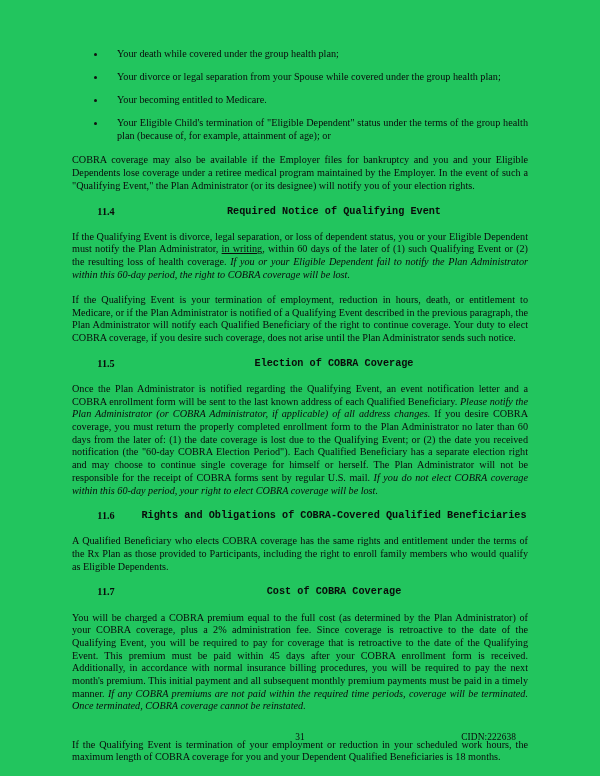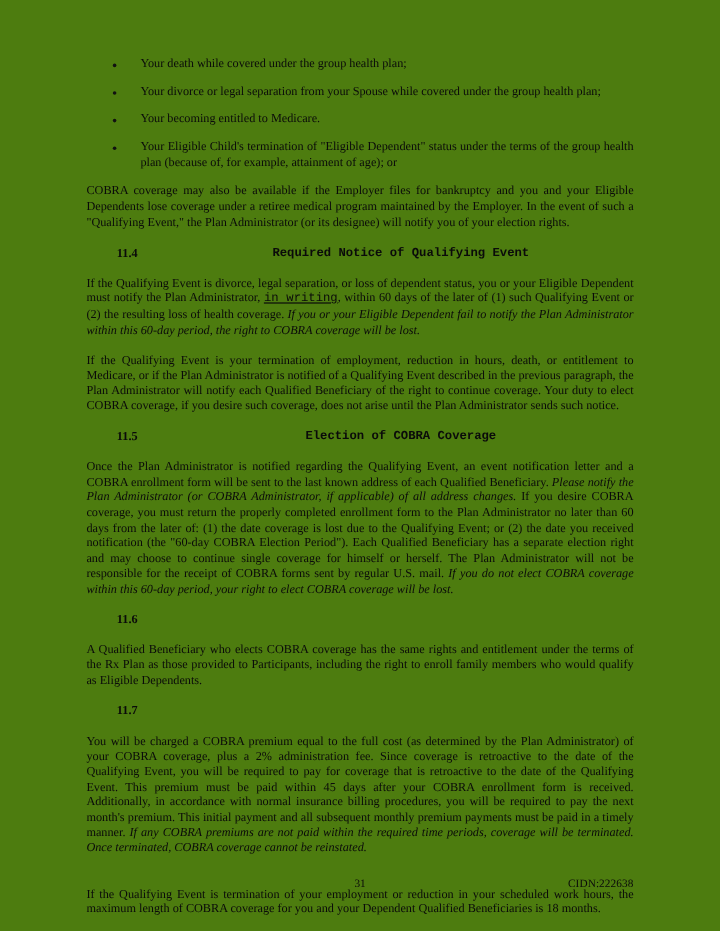--- a/index.html
+++ b/index.html
@@ -9,21 +9,21 @@
   }
   body {
     font-family: "Liberation Serif", "DejaVu Serif", serif;
     color: #0a0a0a;
     -webkit-font-smoothing: antialiased;
   }
   .page {
     position: relative;
     width: 600px;
     height: 776px;
-    background: #4d7c0f;
+    background: #22c55e;
     overflow: hidden;
     box-sizing: border-box;
   }
   .content {
     position: absolute;
     left: 72px;
     top: 48px;
     width: 456px;
   }
   
@@ -72,41 +72,41 @@
     text-align: center;
   }
   .heading-num {
     width: 68px;
     flex: 0 0 68px;
   }
   .heading-title { flex: 1 1 auto; font-family: Liberation Mono, monospace; }
   
   .bi { font-weight: normal; font-style: italic; }
   .it { font-style: italic; }
-  .ul { text-decoration: underline; font-family: Liberation Mono, monospace; }
+  .ul { text-decoration: underline; }
   
   .footer {
     position: absolute;
     left: 72px;
     top: 731px;
     width: 456px;
     height: 14px;
   }
   .footer-page {
     position: absolute;
     left: 0;
     top: 0;
     width: 100%;
     text-align: center;
     font-size: 9.4px;
     line-height: 12px;
   }
   .footer-cidn {
     position: absolute;
-    right: 0;
+    right: 12px;
     top: 0;
     font-size: 9.4px;
     line-height: 12px;
     letter-spacing: 0.1px;
   }
 </style>
 </head>
 <body>
 
 <div class="page">
@@ -137,26 +137,28 @@
         <div class="gap-heading-before"></div>
         <div class="heading">
           <span class="heading-num">11.5</span>
           <span class="heading-title">Election of COBRA Coverage</span>
         </div>
         <div class="gap-heading-after"></div>
         <p class="para"><span>Once the Plan Administrator is notified regarding the Qualifying Event, an event notification letter and a COBRA enrollment form will be sent to the last known address of each Qualified Beneficiary. </span><span class="it">Please notify the Plan Administrator (or COBRA Administrator, if applicable) of all address changes.</span><span> If you desire COBRA coverage, you must return the properly completed enrollment form to the Plan Administrator no later than 60 days from the later of: (1) the date coverage is lost due to the Qualifying Event; or (2) the date you received notification (the "60-day COBRA Election Period"). Each Qualified Beneficiary has a separate election right and may choose to continue single coverage for himself or herself. The Plan Administrator will not be responsible for the receipt of COBRA forms sent by regular U.S. mail. </span><span class="bi">If you do not elect COBRA coverage within this 60-day period, your right to elect COBRA coverage will be lost.</span></p>
         <div class="gap-heading-before"></div>
         <div class="heading">
           <span class="heading-num">11.6</span>
+          <span class="heading-title">Rights and Obligations of COBRA-Covered Qualified Beneficiaries</span>
         </div>
         <div class="gap-heading-after"></div>
         <p class="para"><span>A Qualified Beneficiary who elects COBRA coverage has the same rights and entitlement under the terms of the Rx Plan as those provided to Participants, including the right to enroll family members who would qualify as Eligible Dependents.</span></p>
         <div class="gap-heading-before"></div>
         <div class="heading">
           <span class="heading-num">11.7</span>
+          <span class="heading-title">Cost of COBRA Coverage</span>
         </div>
         <div class="gap-heading-after"></div>
         <p class="para"><span>You will be charged a COBRA premium equal to the full cost (as determined by the Plan Administrator) of your COBRA coverage, plus a 2% administration fee. Since coverage is retroactive to the date of the Qualifying Event, you will be required to pay for coverage that is retroactive to the date of the Qualifying Event. This premium must be paid within 45 days after your COBRA enrollment form is received. Additionally, in accordance with normal insurance billing procedures, you will be required to pay the next month's premium. This initial payment and all subsequent monthly premium payments must be paid in a timely manner. </span><span class="bi">If any COBRA premiums are not paid within the required time periods, coverage will be terminated. Once terminated, COBRA coverage cannot be reinstated.</span></p>
         <div class="gap-heading-before"></div>
         <div class="gap-heading-after"></div>
         <p class="para"><span>If the Qualifying Event is termination of your employment or reduction in your scheduled work hours, the maximum length of COBRA coverage for you and your Dependent Qualified Beneficiaries is 18 months.</span></p>
       </div>
 
   </div>
 

